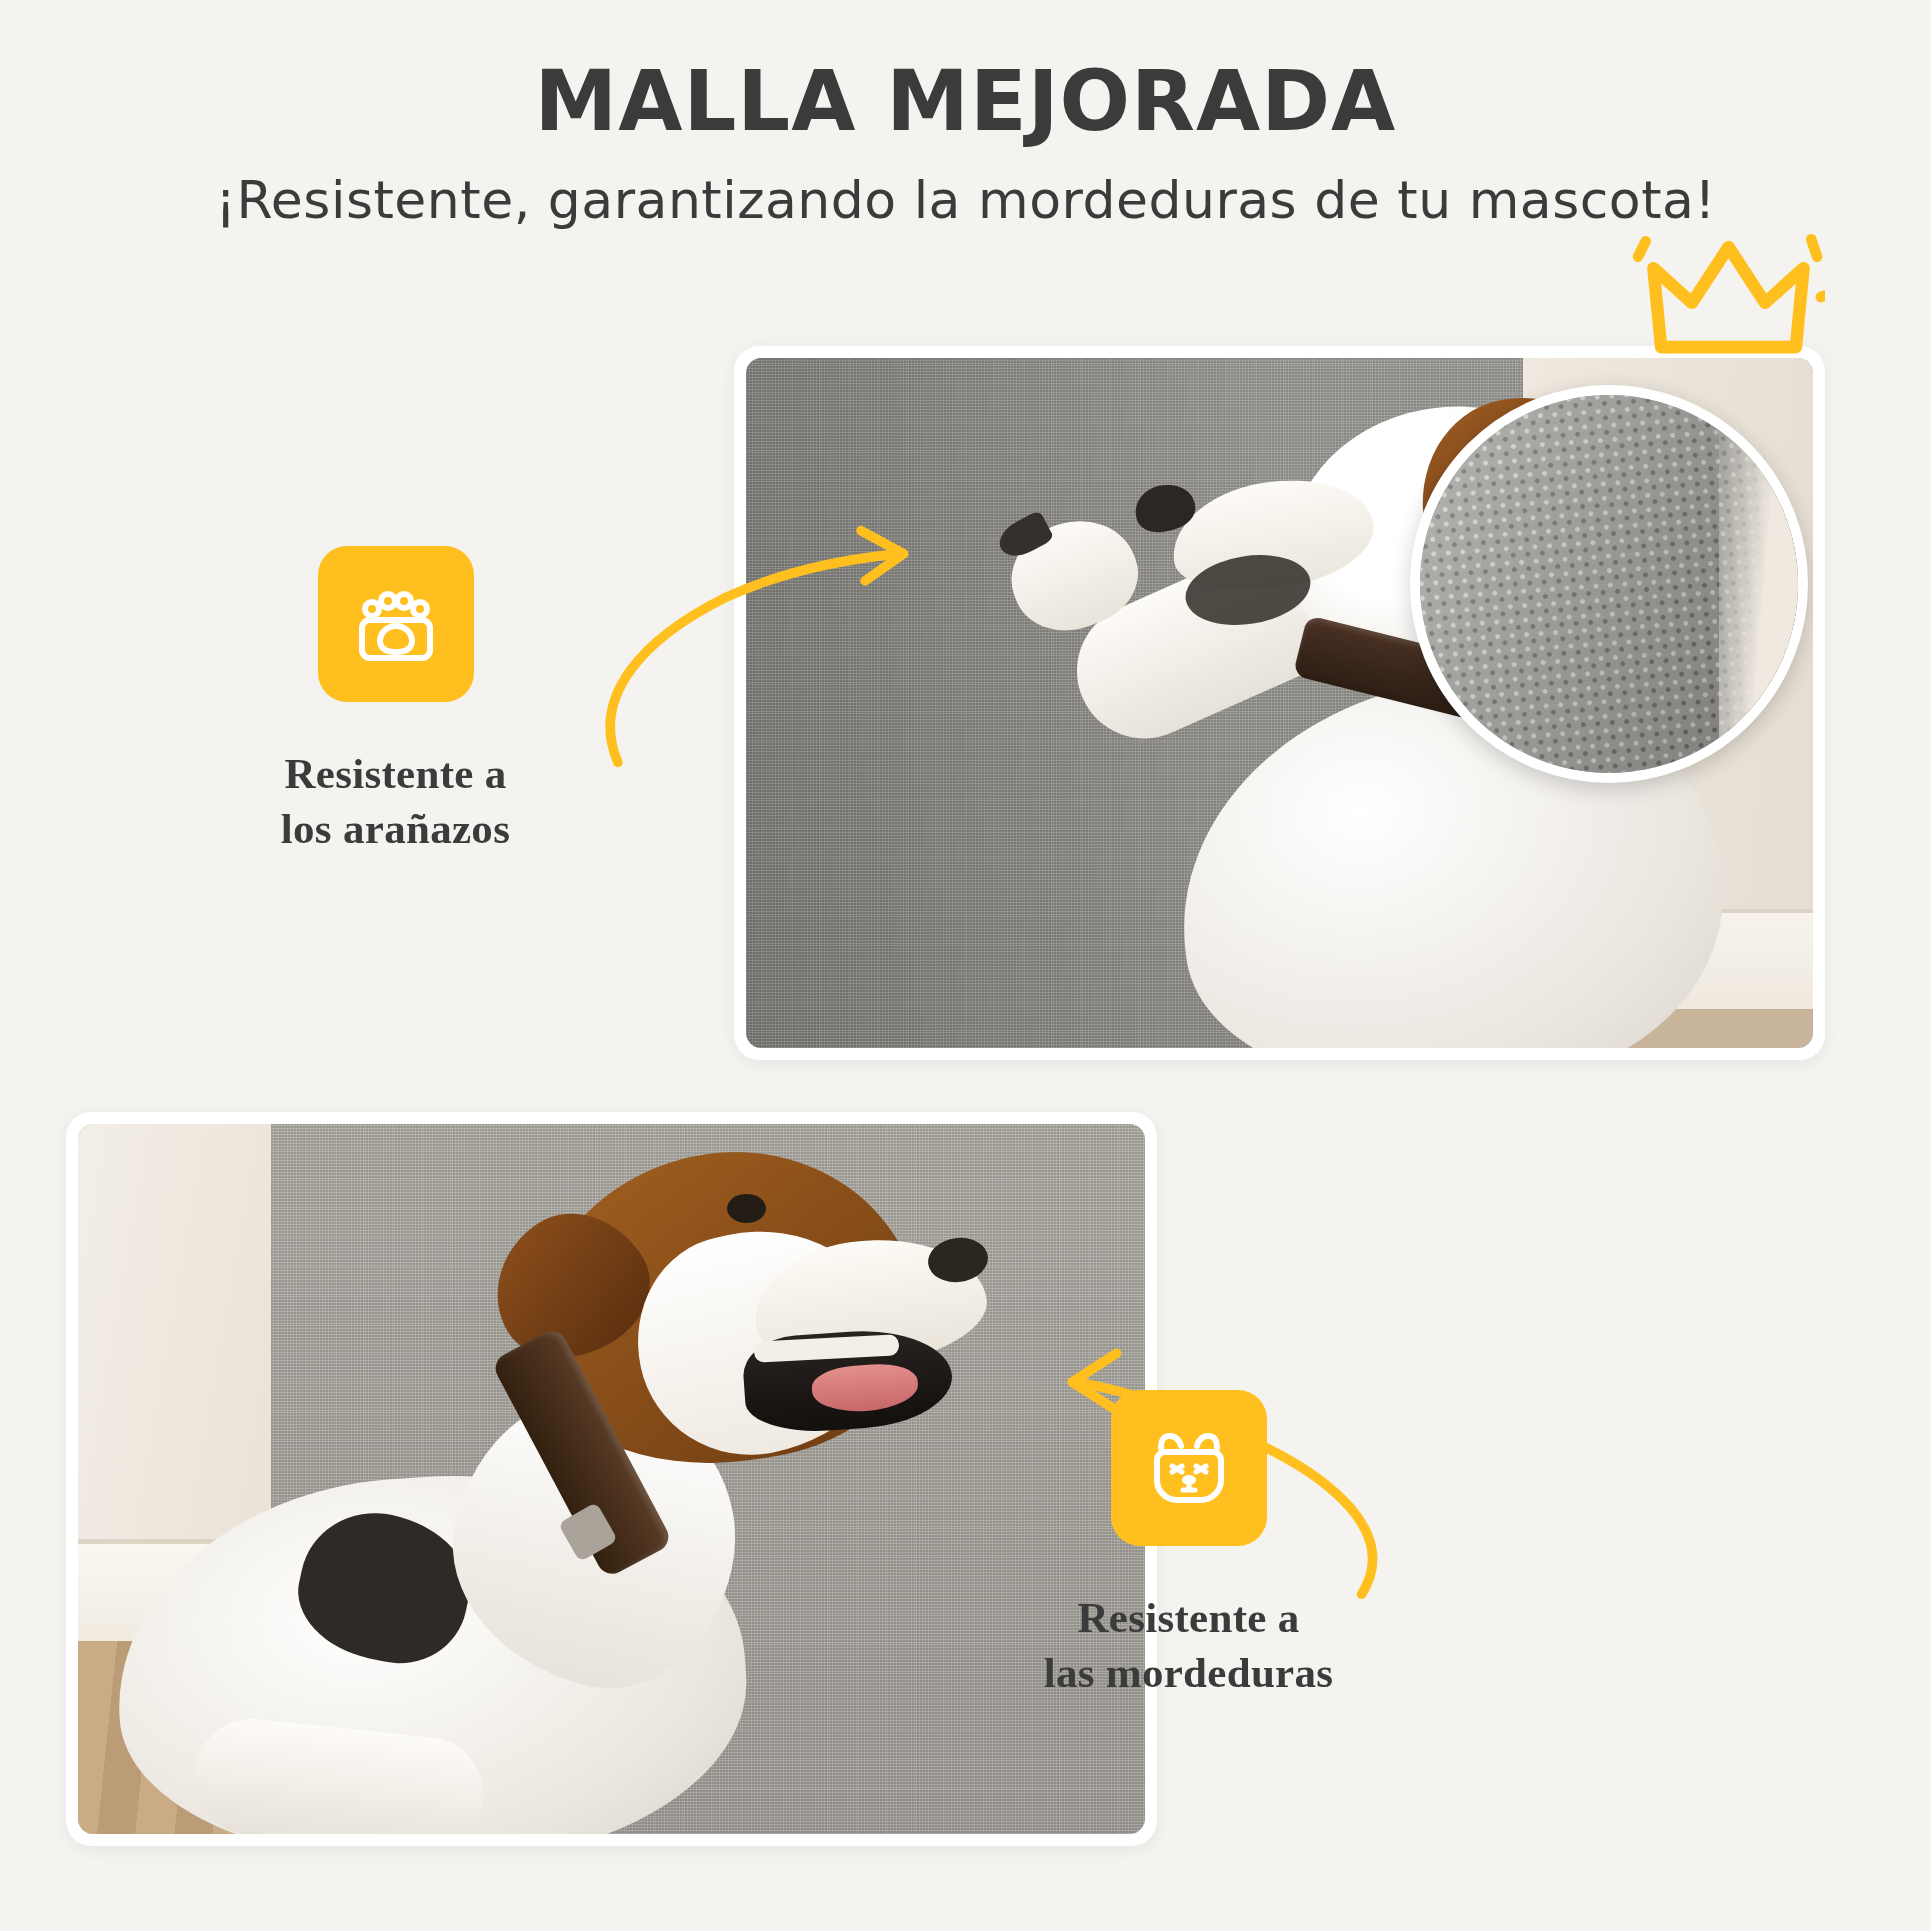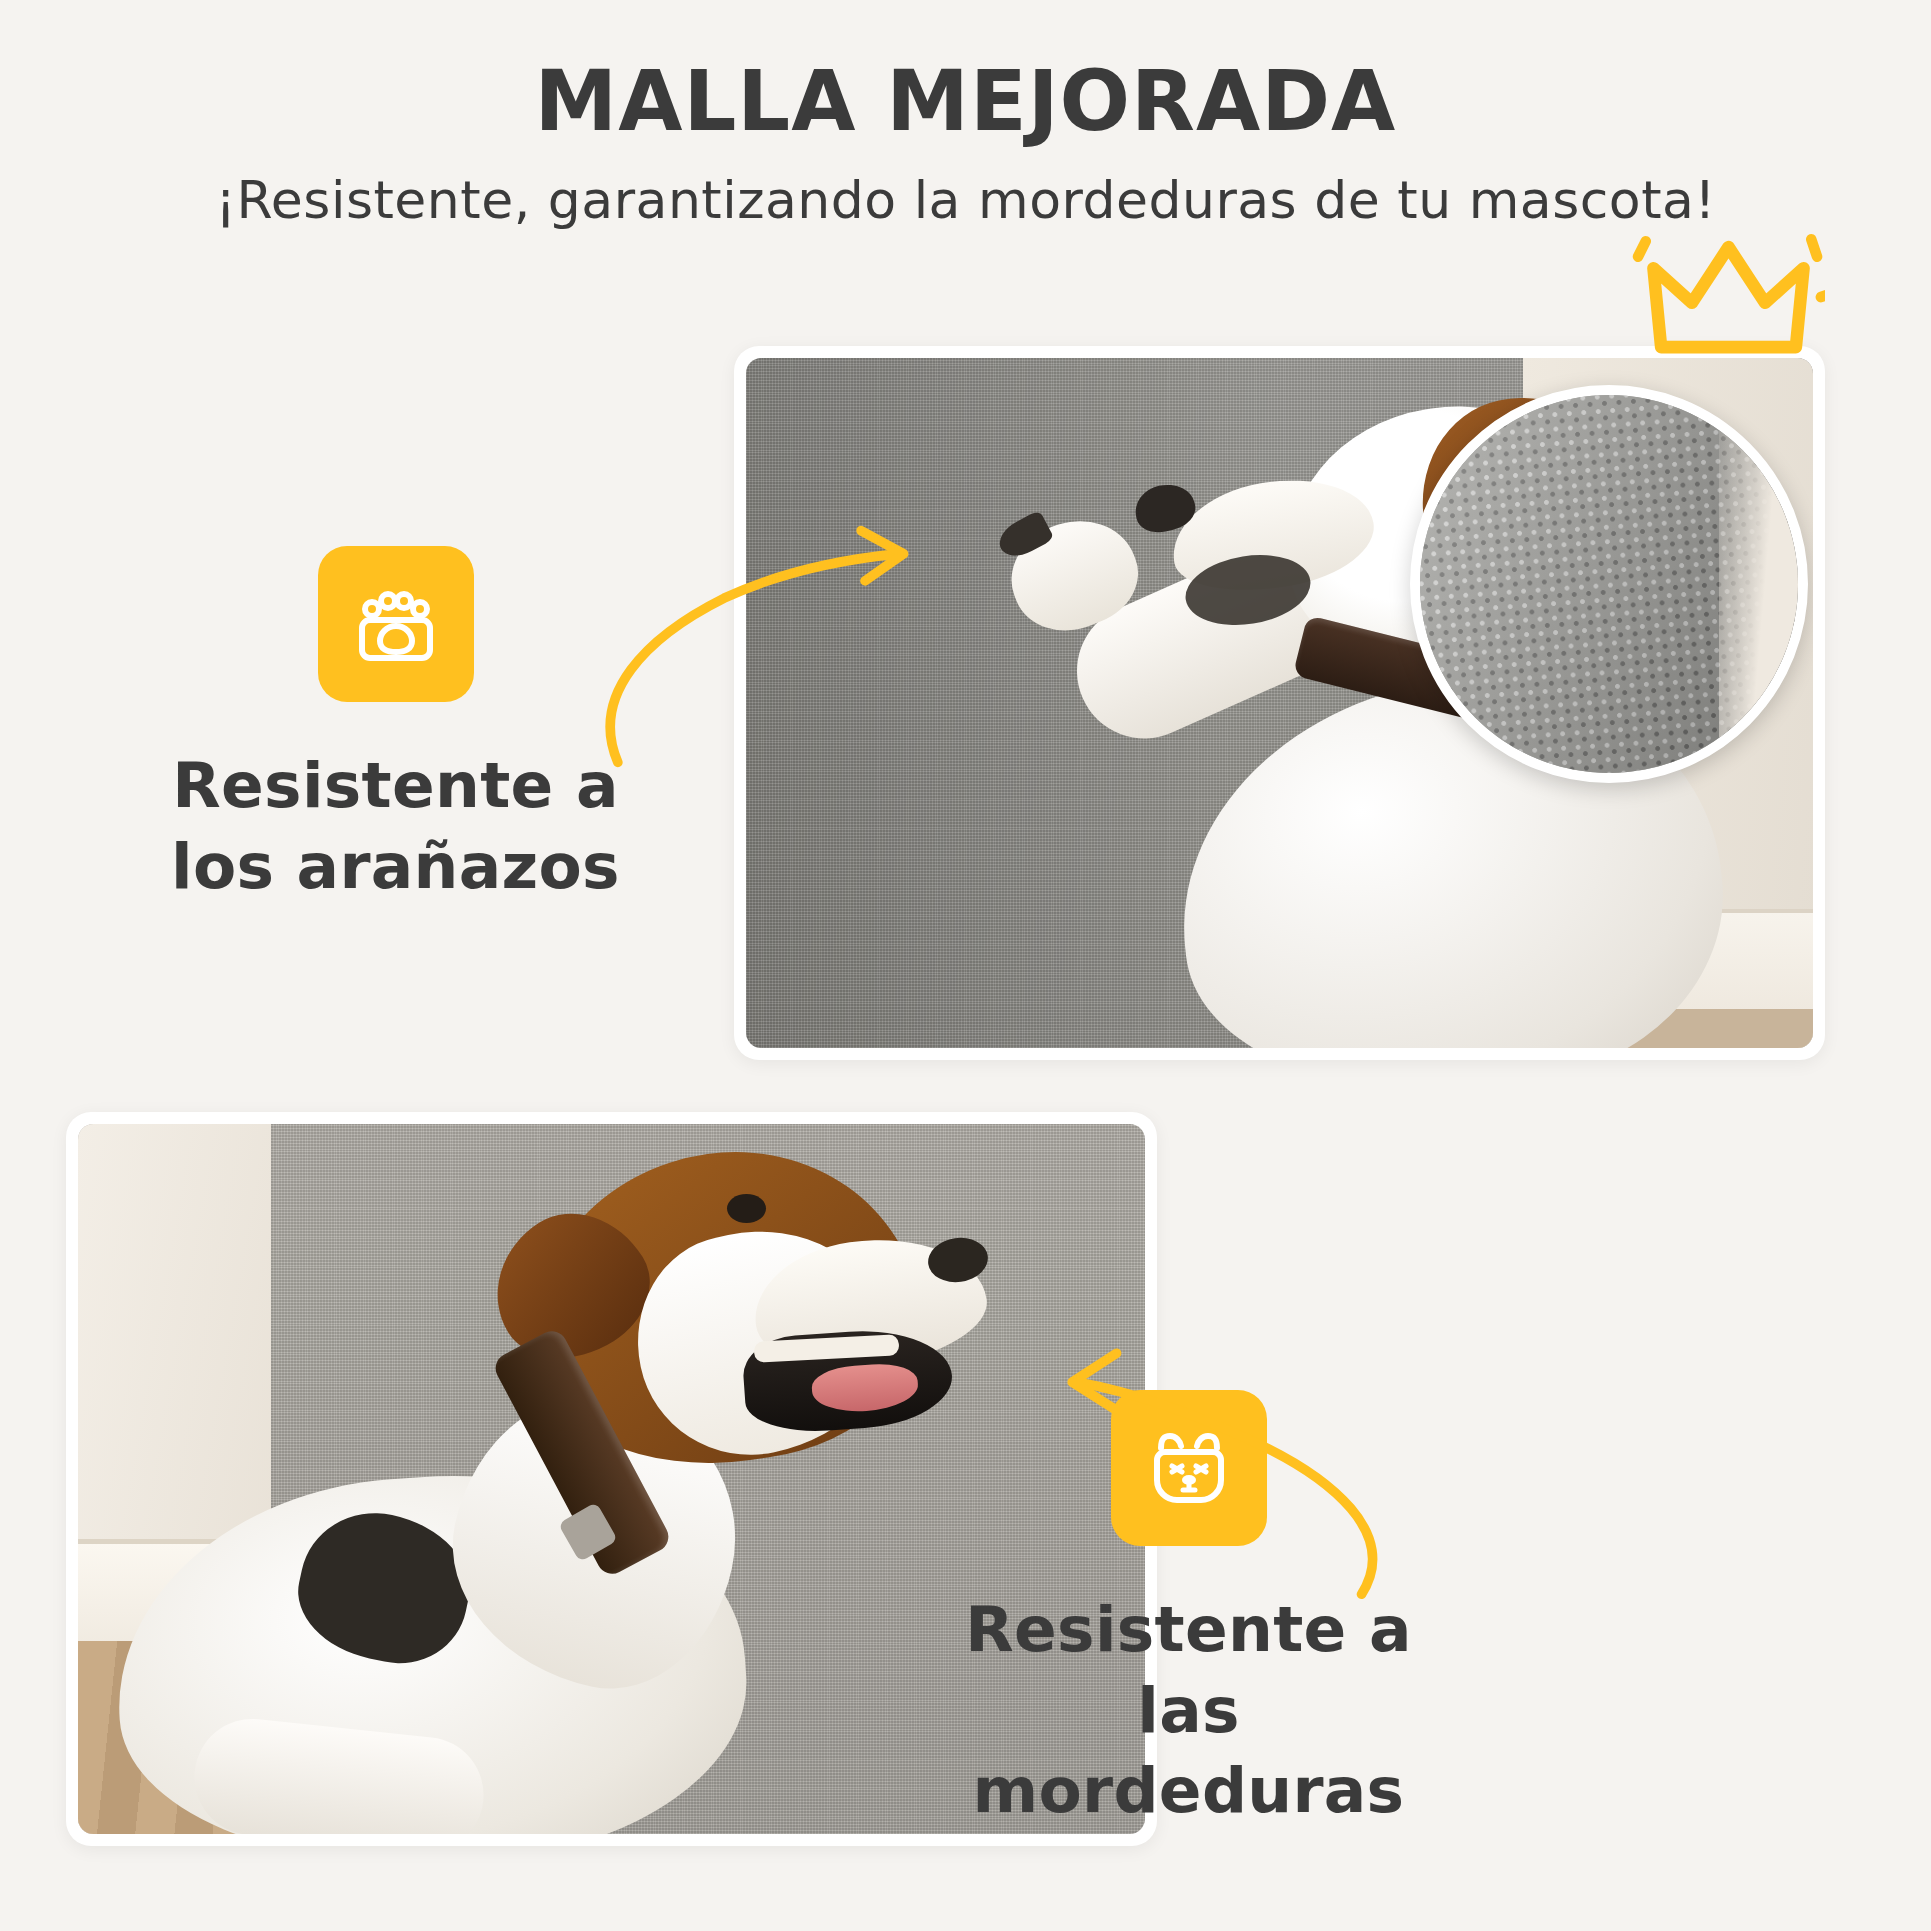--- a/index.html
+++ b/index.html
@@ -430,26 +430,27 @@
     height: 156px;
     border-radius: 29px;
     background: #ffc01f;
     display: flex;
     align-items: center;
     justify-content: center;
     margin: 0 auto;
   }
   .feature-label {
     margin-top: 44px;
-    font-size: 63px;
+    font-size: 43px;
     font-weight: 800;
     color: #3b3b3b;
     line-height: 1.28;
     white-space: pre-line;
     letter-spacing: 0.3px;
+    font-family: Liberation Serif, serif;
   }
   .feature-left {
     left: 154px;
     top: 546px;
     width: 483px;
   }
   .feature-right {
     right: 130px;
     top: 1390px;
     width: 541px;

